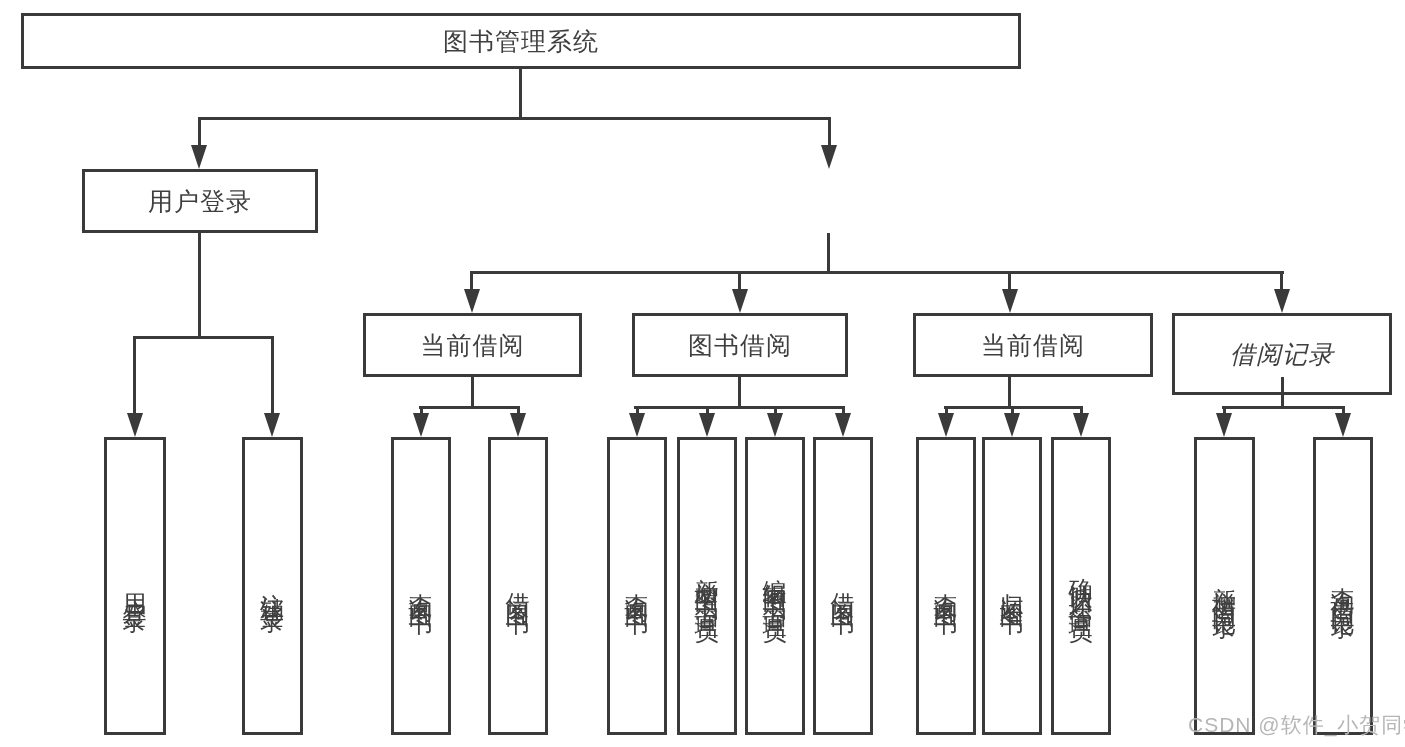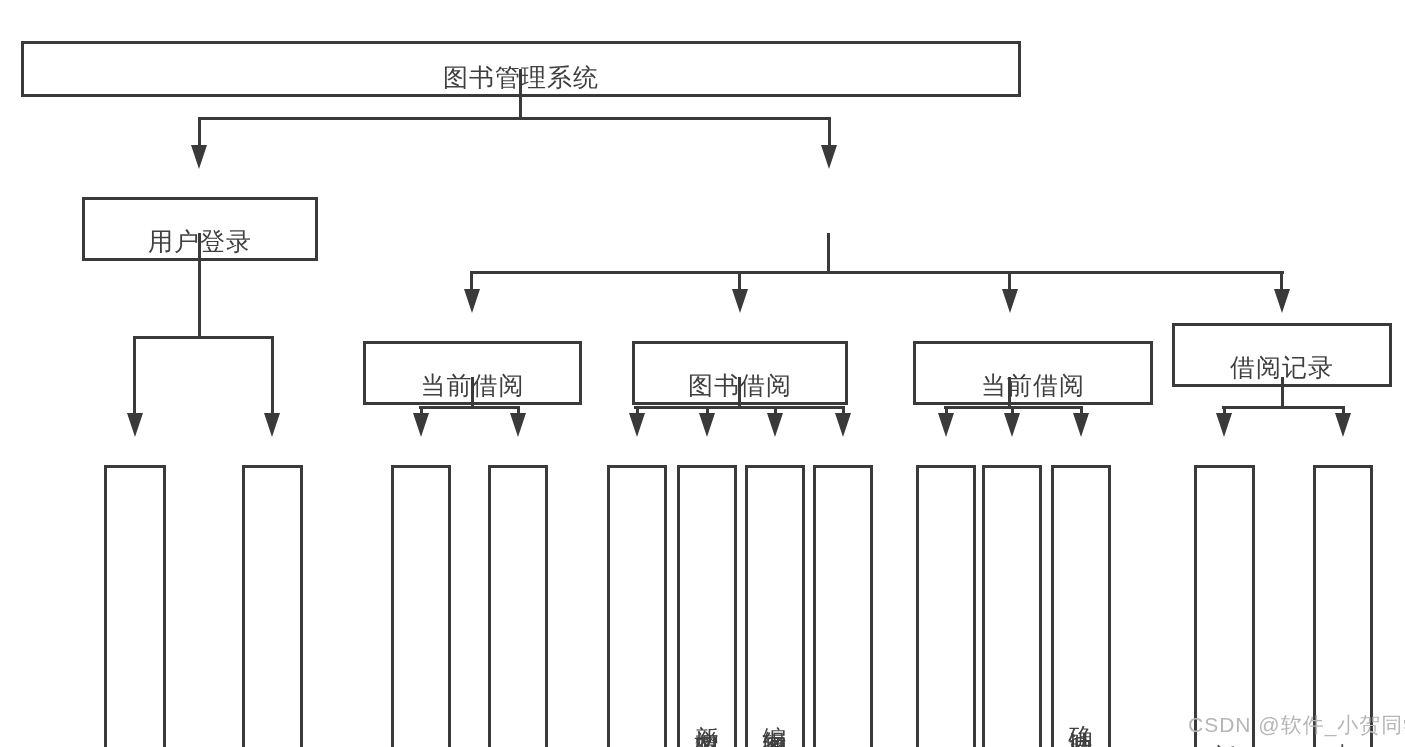--- a/index.html
+++ b/index.html
@@ -1,20 +1,20 @@
 <!DOCTYPE html>
 <html style="--line: #3a3a3a; --text: #3f3f3f; --wm: #b6b6b6;"><head>
 <meta charset="utf-8">
 <style>
   :root{ --line:#3a3a3a; --text:#3f3f3f; --wm:#b6b6b6; }
   *{ box-sizing:border-box; margin:0; padding:0; }
   body{ background:#ffffff; font-family:"Liberation Sans", sans-serif; }
   .canvas{ position:relative; width:1405px; height:747px; background:#ffffff; overflow:hidden; }
   .box{ position:absolute; border:3px solid var(--line); background:#ffffff;
-        display:flex; align-items:flex-end; justify-content:center;margin-top:28px; }
+        display:flex; align-items:center; justify-content:center; }
   .hlabel{ font-size:25px; letter-spacing:1px; color:var(--text); white-space:nowrap; }
   .vlabel{ writing-mode:vertical-rl; text-orientation:mixed; font-size:24px;
            letter-spacing:6px; line-height:1.05; color:var(--text); }
   .hline{ position:absolute; height:3px; background:var(--line); }
   .vline{ position:absolute; width:3px; background:var(--line); }
   .arrow{ position:absolute; width:0; height:0;
           border-left:8px solid transparent; border-right:8px solid transparent;
           border-top:24px solid var(--line); transform:translateX(-50%); }
   .watermark{ position:absolute; left:1188px; top:711px; font-size:21px;
               color:var(--wm); white-space:nowrap; letter-spacing:1px; }
@@ -59,21 +59,21 @@
 
   <div class="box" style="left:363px; top:313px; width:219px; height:64px;">
     <span class="hlabel">当前借阅</span>
   </div>
   <div class="box" style="left:632px; top:313px; width:216px; height:64px;">
     <span class="hlabel">图书借阅</span>
   </div>
   <div class="box" style="left:913px; top:313px; width:240px; height:64px;">
     <span class="hlabel">当前借阅</span>
   </div>
-  <div class="box" style="left:1172px; top:295px; width:220px; height:64px;">
+  <div class="box" style="left:1172px; top:313px; width:220px; height:82px;font-style:italic;">
     <span class="hlabel">借阅记录</span>
   </div>
 
   <div class="vline" style="left:471px; top:377px; height:31px;"></div>
   <div class="hline" style="left:419px; top:406px; width:101px;"></div>
   <div class="vline" style="left:420px; top:406px; height:10px;"></div>
   <div class="arrow" style="left:421px; top:413px;"></div>
   <div class="vline" style="left:517px; top:406px; height:10px;"></div>
   <div class="arrow" style="left:518px; top:413px;"></div>
 

